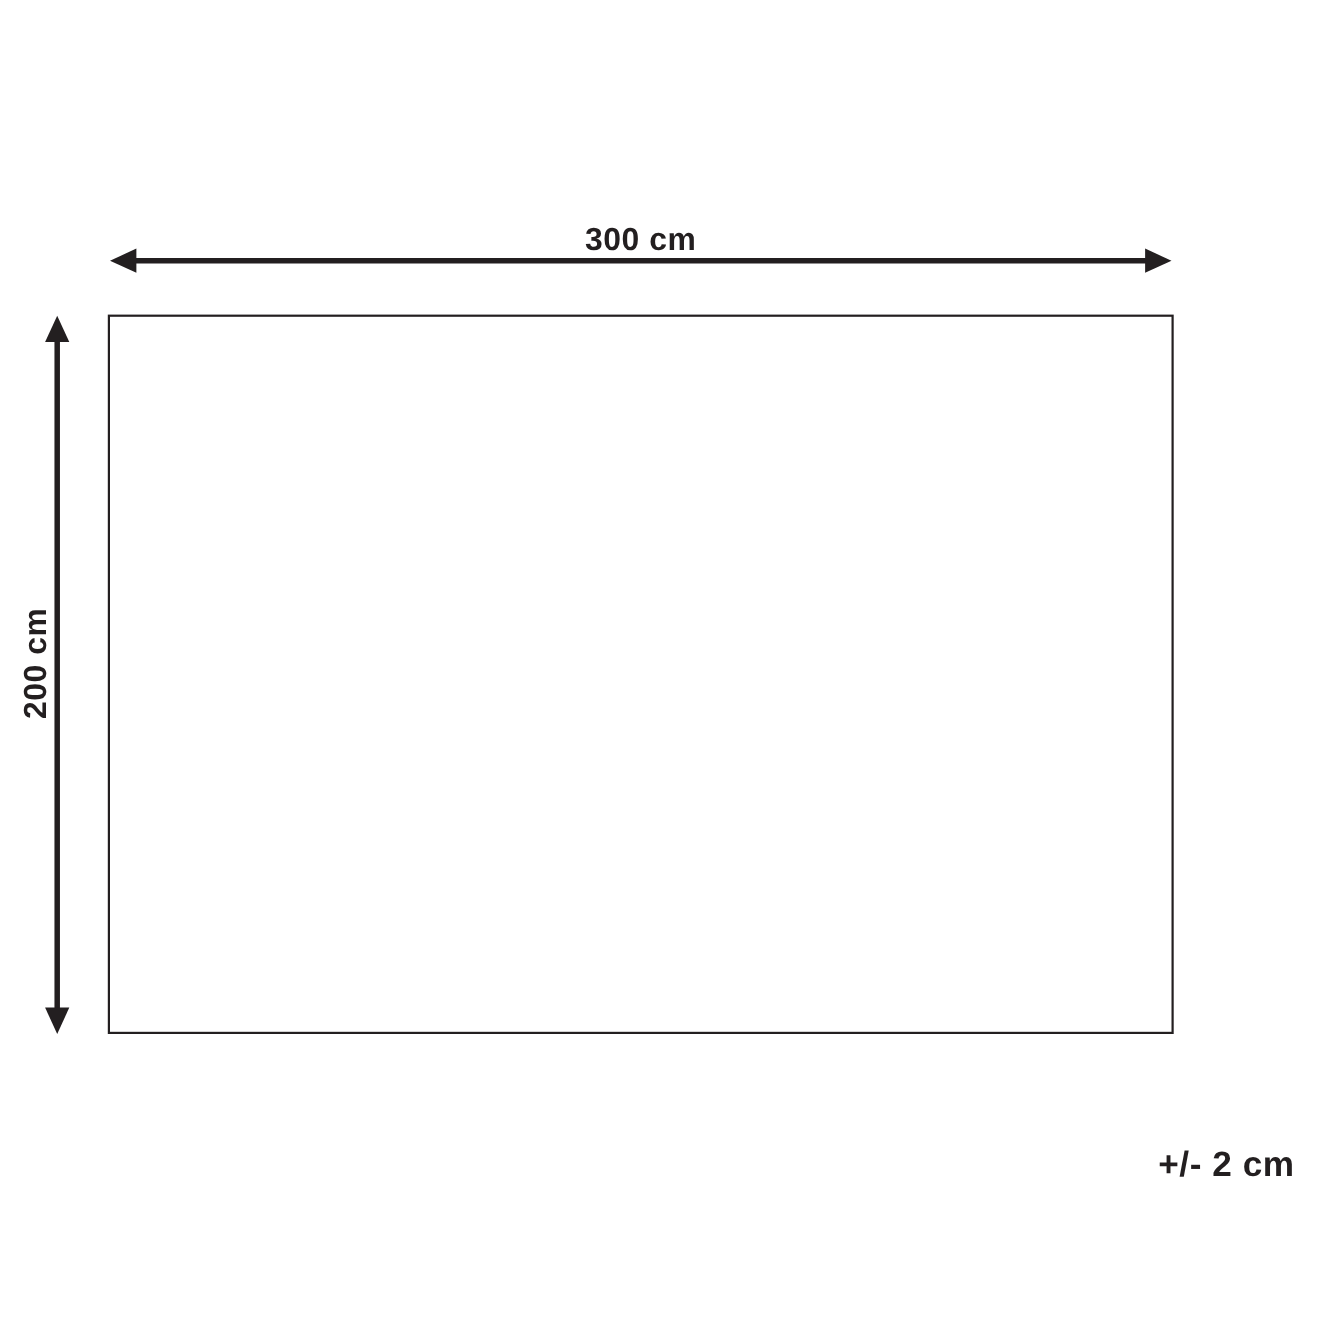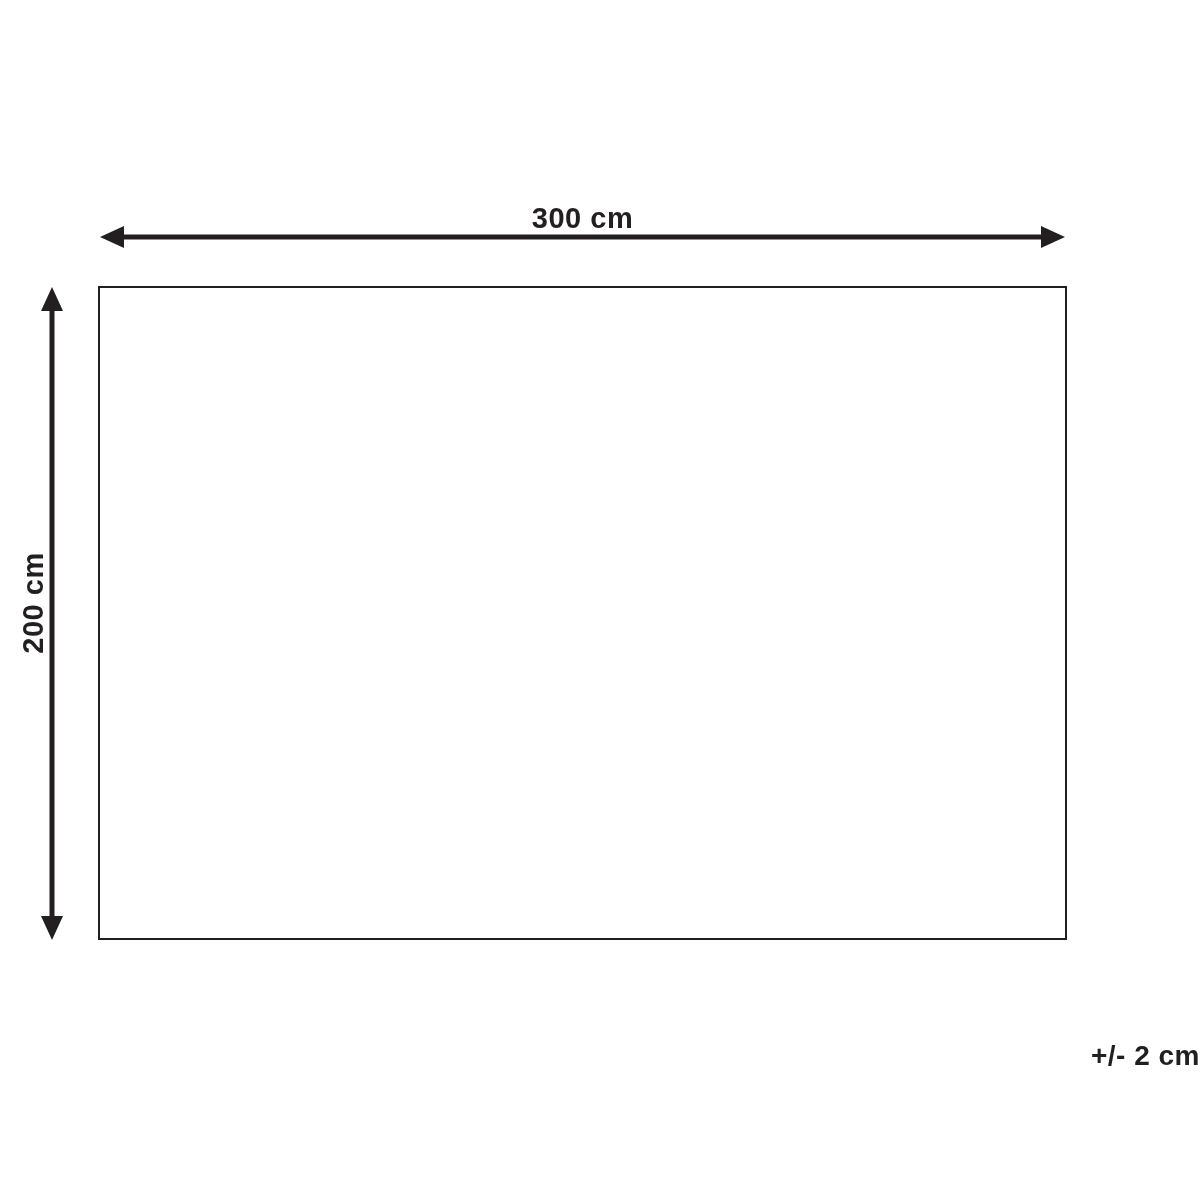--- a/index.html
+++ b/index.html
@@ -41,23 +41,23 @@
     width: 965px;
     text-align: center;
   }
   .height-label {
     left: 33px;
     top: 603px;
     transform: translate(-50%, -50%) rotate(-90deg);
     transform-origin: center center;
   }
   .tolerance-label {
-    right: 0;
+    right: 23px;
     top: 1042px;
-    font-size: 28px;
+    font-size: 32px;
     text-align: center;
   }
 </style>
 </head>
 <body>
 
 <div class="diagram">
 
   <svg viewBox="0 0 1200 1200" aria-hidden="true">
 

